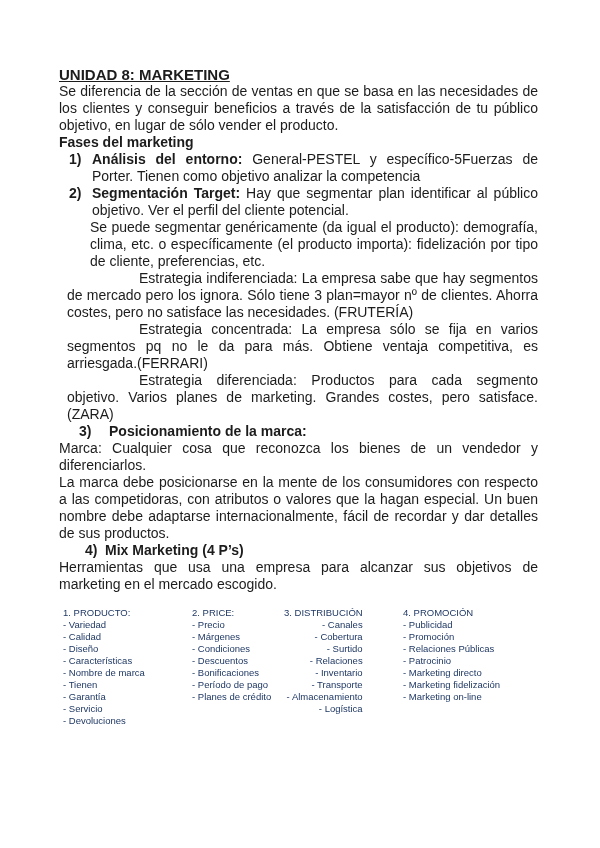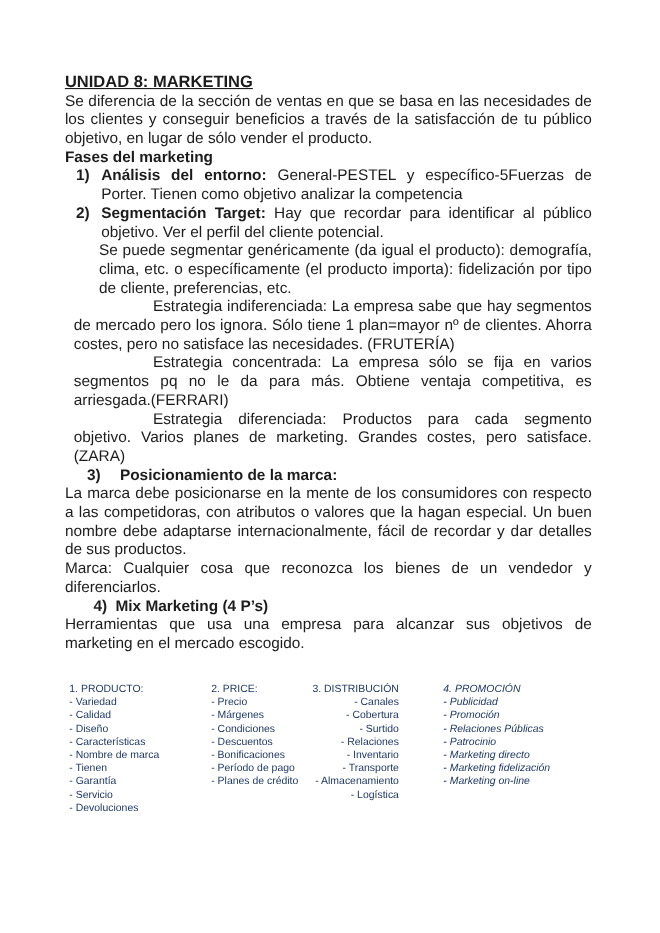--- a/index.html
+++ b/index.html
@@ -38,62 +38,62 @@
   .li4 { padding-left: 46px; text-indent: -20px; text-align: left !important; }
   .li4 .num { display: inline-block; width: 20px; text-indent: 0; font-weight: bold; }
   
   .sub { margin-left: 31px !important; }
   
   .tabbed { margin-left: 8px !important; text-indent: 72px; }
   
   .cols {
     position: relative;
     height: 150px;
-    margin-top: 28px;
+    margin-top: 14px;
     color: #1f3864;
     font-size: 9.5px;
     line-height: 12px;
   }
   .col { position: absolute; top: 0; white-space: nowrap; }
   .col-1 { left: 4px; }
   .col-2 { left: 133px; }
   .col-3 { left: 225px; text-align: right; }
-  .col-4 { left: 344px; font-style: italic; }
+  .col-4 { left: 344px; }
   .col div { height: 12px; }
 </style>
 </head>
 <body>
 
 <div class="page">
   <div class="doc">
 
     <p class="title">UNIDAD 8: MARKETING</p>
 
 
     <p>Se diferencia de la sección de ventas en que se basa en las necesidades de los clientes y conseguir beneficios a través de la satisfacción de tu público objetivo, en lugar de sólo vender el producto.</p>
 
     <p class="heading">Fases del marketing</p>
 
     <p class="li12"><span class="num">1)</span><span class="b">Análisis del entorno:</span><span> General-PESTEL y específico-5Fuerzas de Porter. Tienen como objetivo analizar la competencia</span></p>
 
-    <p class="li12"><span class="num">2)</span><span class="b">Segmentación Target:</span><span> Hay que recordar para identificar al público objetivo. Ver el perfil del cliente potencial.</span></p>
+    <p class="li12"><span class="num">2)</span><span class="b">Segmentación Target:</span><span> Hay que segmentar plan identificar al público objetivo. Ver el perfil del cliente potencial.</span></p>
 
     <p class="sub">Se puede segmentar genéricamente (da igual el producto): demografía, clima, etc. o específicamente (el producto importa): fidelización por tipo de cliente, preferencias, etc.</p>
 
-    <p class="tabbed">Estrategia indiferenciada: La empresa sabe que hay segmentos de mercado pero los ignora. Sólo tiene 1 plan=mayor nº de clientes. Ahorra costes, pero no satisface las necesidades. (FRUTERÍA)</p>
+    <p class="tabbed">Estrategia indiferenciada: La empresa sabe que hay segmentos de mercado pero los ignora. Sólo tiene 3 plan=mayor nº de clientes. Ahorra costes, pero no satisface las necesidades. (FRUTERÍA)</p>
 
     <p class="tabbed">Estrategia concentrada: La empresa sólo se fija en varios segmentos pq no le da para más. Obtiene ventaja competitiva, es arriesgada.(FERRARI)</p>
 
     <p class="tabbed">Estrategia diferenciada: Productos para cada segmento objetivo. Varios planes de marketing. Grandes costes, pero satisface. (ZARA)</p>
 
     <p class="li3"><span class="num">3)</span><span class="b">Posicionamiento de la marca:</span></p>
 
+    <p>Marca: Cualquier cosa que reconozca los bienes de un vendedor y diferenciarlos.</p>
+
     <p>La marca debe posicionarse en la mente de los consumidores con respecto a las competidoras, con atributos o valores que la hagan especial. Un buen nombre debe adaptarse internacionalmente, fácil de recordar y dar detalles de sus productos.</p>
-
-    <p>Marca: Cualquier cosa que reconozca los bienes de un vendedor y diferenciarlos.</p>
 
     <p class="li4"><span class="num">4)</span><span class="b">Mix Marketing (4 P’s)</span></p>
 
     <p>Herramientas que usa una empresa para alcanzar sus objetivos de marketing en el mercado escogido.</p>
 
     <div class="cols">
 
       <div class="col col-1">
         <div>1. PRODUCTO:</div>
         <div>- Variedad</div>

